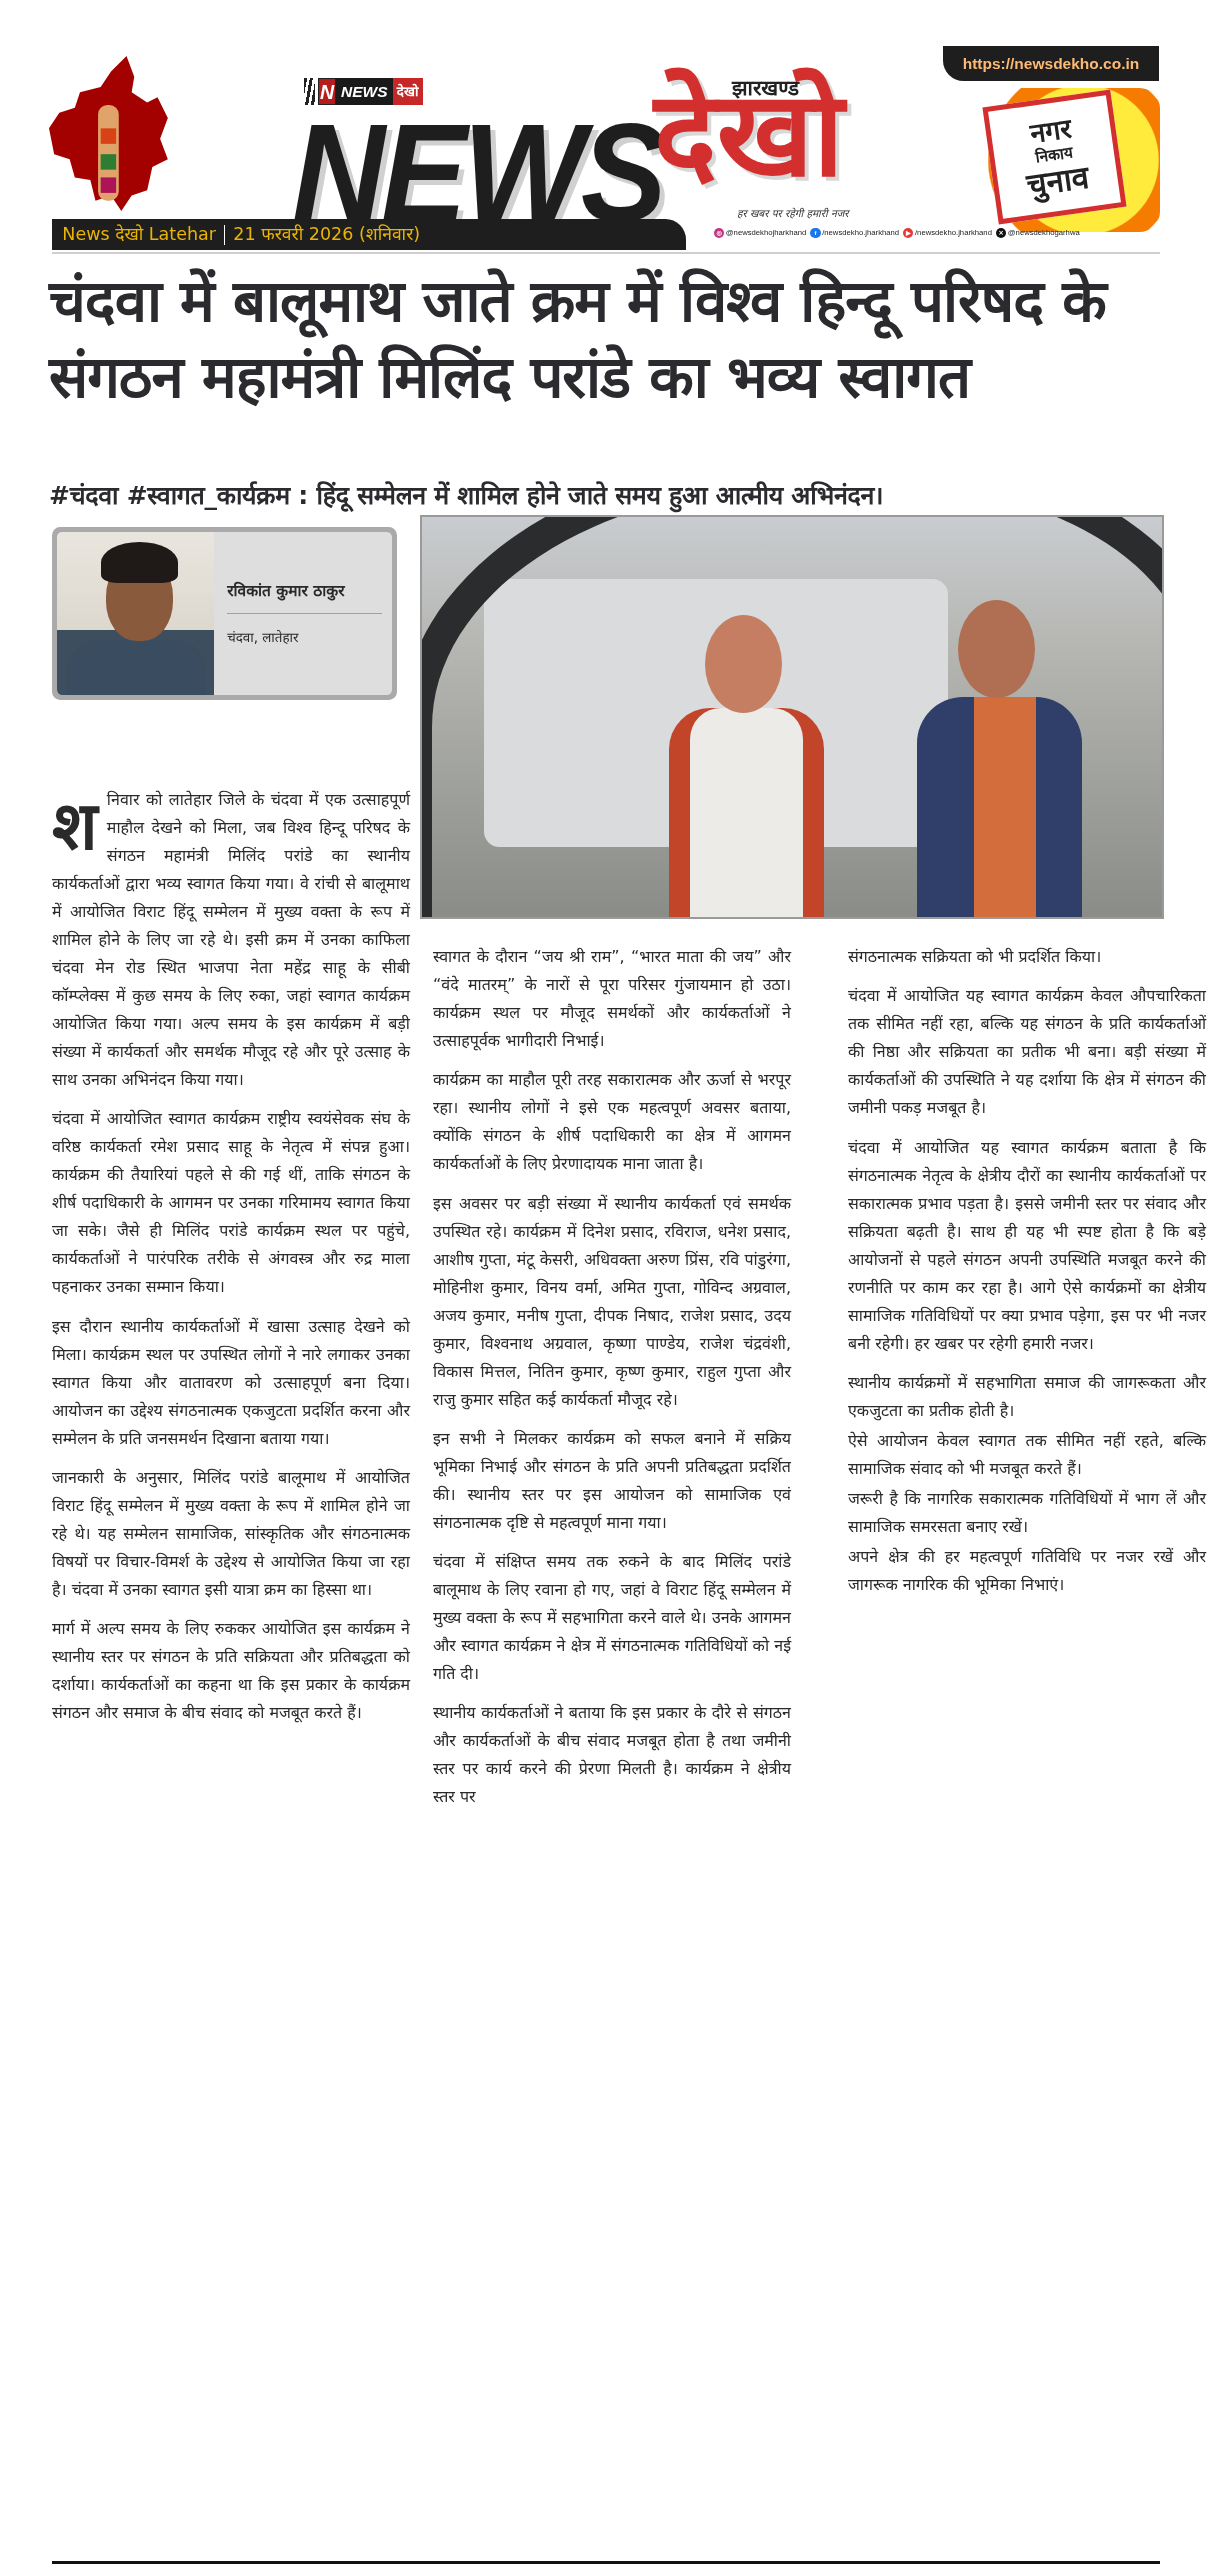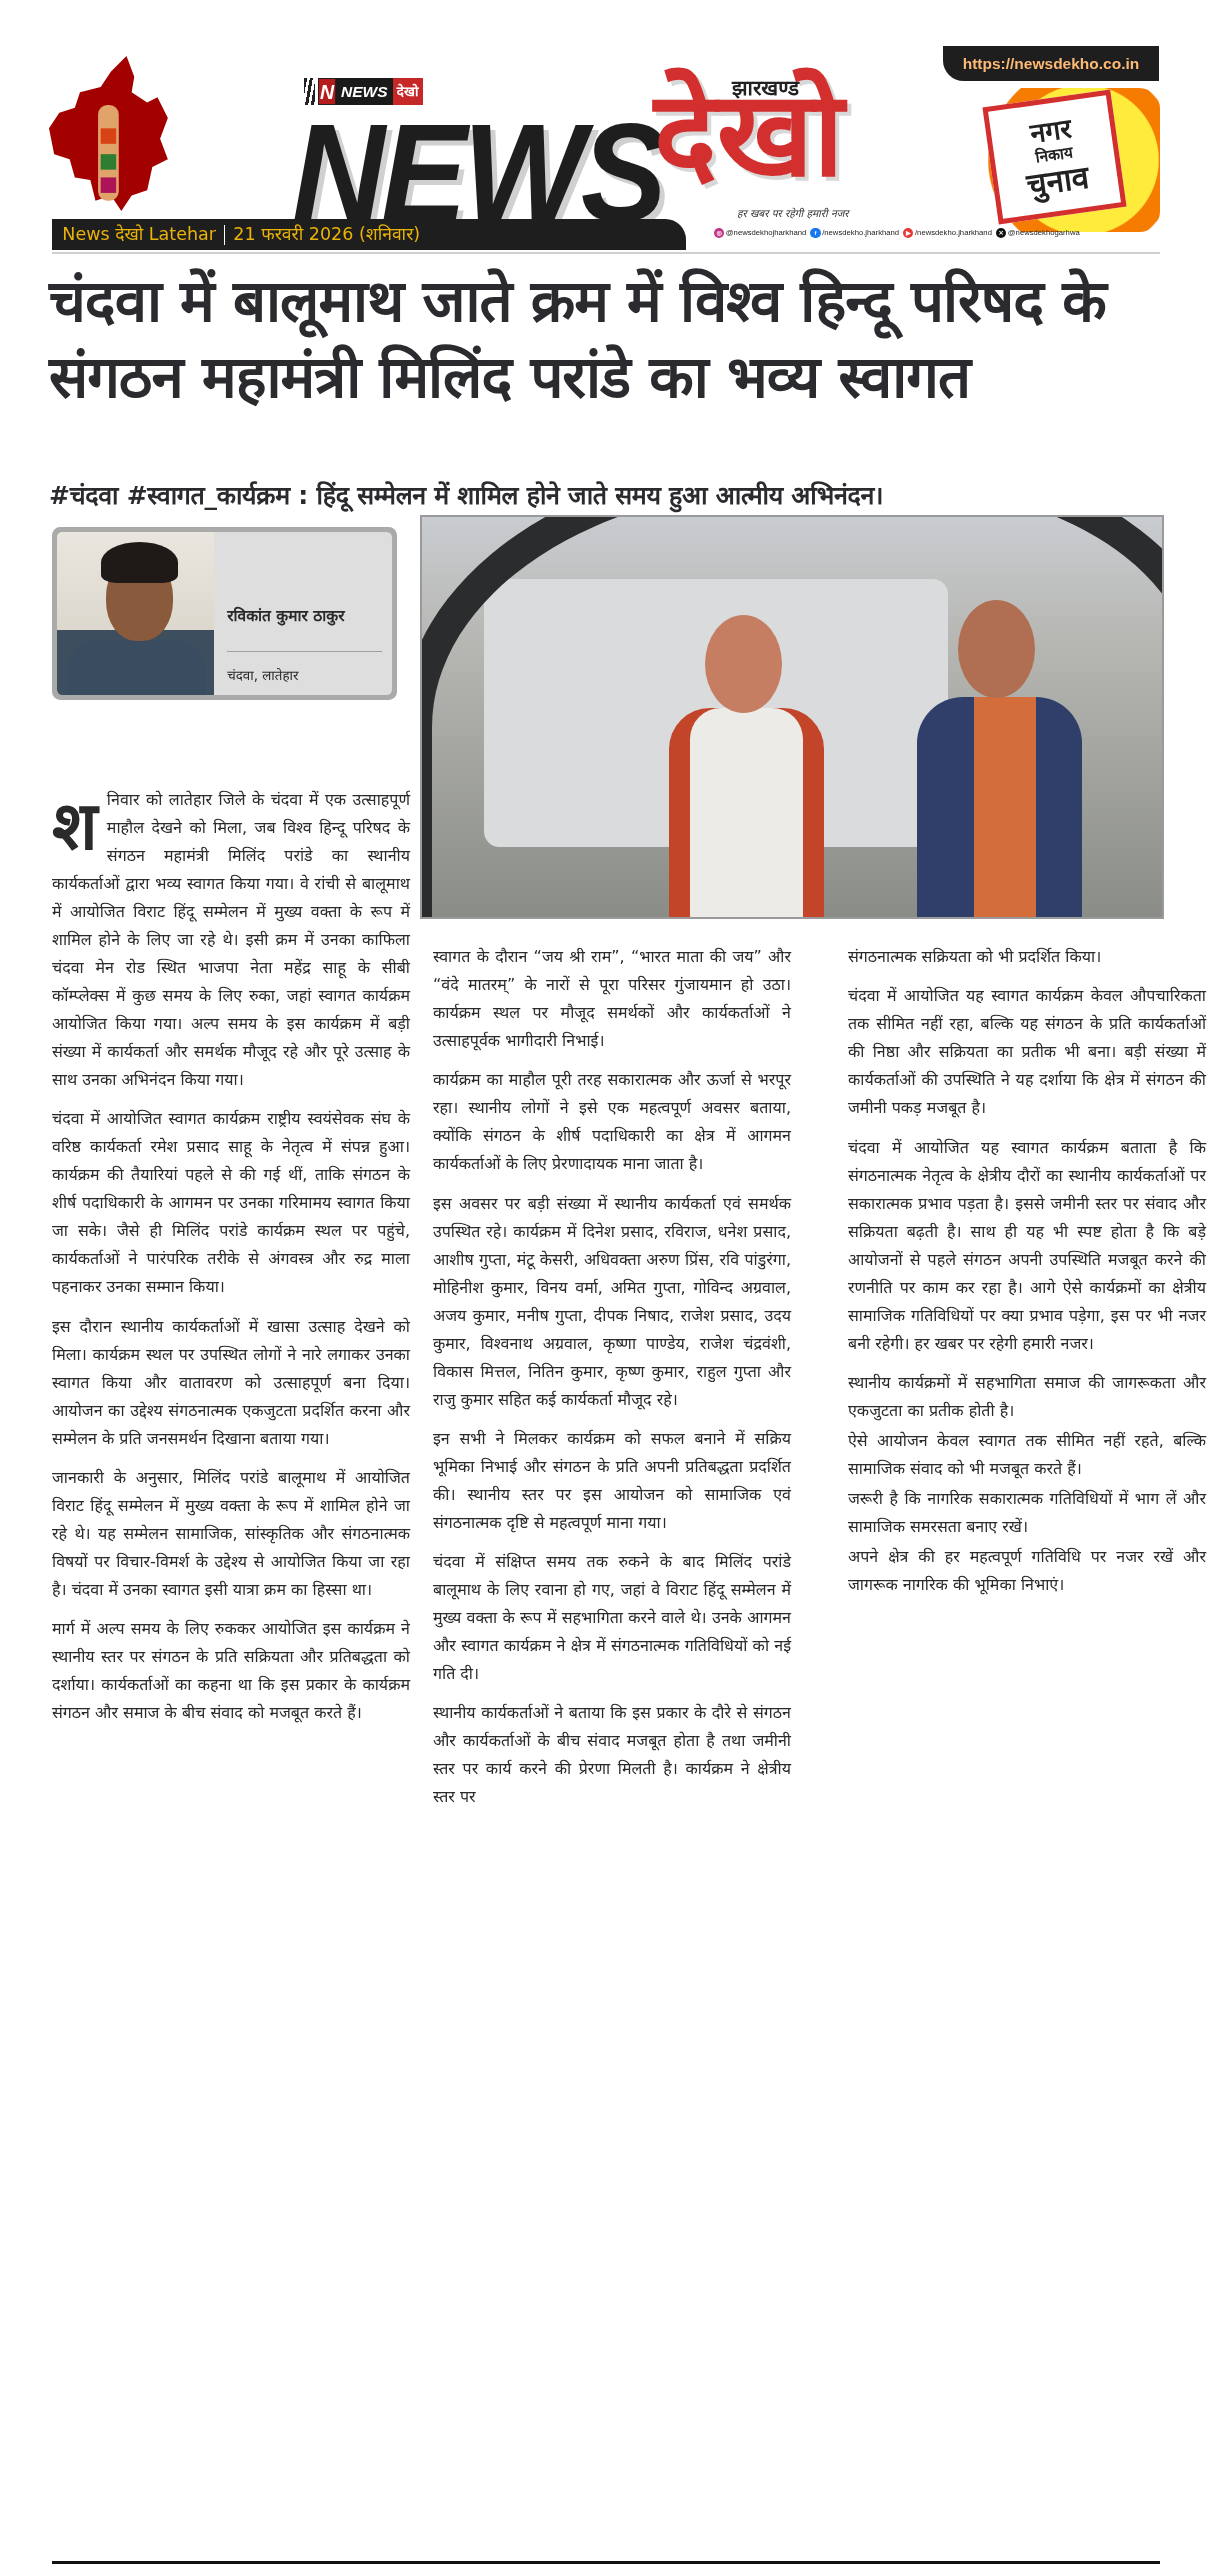--- a/index.html
+++ b/index.html
@@ -36,21 +36,21 @@
   .subhead { position: absolute; left: 49px; top: 479px; width: 1123px; font: bold 25px/33px "DejaVu Sans", sans-serif; color: #2b2b2f; white-space: nowrap; letter-spacing: -0.3px; }
 
   
   .reporter-card { position: absolute; left: 52px; top: 527px; width: 345px; height: 173px; background: #aaaaaa; border-radius: 8.2px; padding: 5.2px; }
   .reporter-inner { width: 100%; height: 100%; background: #dedede; border-radius: 5.2px; display: flex; overflow: hidden; }
   .reporter-photo { width: 157px; height: 100%; background: linear-gradient(180deg, #e9e6df 0%, #ddd8ce 60%, #3d4e5e 60%); position: relative; }
   .reporter-photo .head { position: absolute; left: 49px; top: 20.6px; width: 67px; height: 88px; border-radius: 50% 50% 45% 45%; background: #8a5a3c; }
   .reporter-photo .hair { position: absolute; left: 44px; top: 10.3px; width: 77px; height: 41px; border-radius: 50% 50% 20% 20%; background: #1f1a17; }
   .reporter-photo .body { position: absolute; left: 10.3px; top: 108px; width: 139px; height: 62px; border-radius: 31px 31px 0 0; background: #3a4d60; }
   .reporter-meta { padding: 49px 10.3px 0 13px; flex: 1; }
-  .reporter-name { font: bold 15.5px/20.6px "DejaVu Sans", sans-serif; color: #2a2a2a; padding-bottom: 24px; border-bottom: 1.5px solid #a0a0a0; margin-top: 25px; }
+  .reporter-name { font: bold 15.5px/20.6px "DejaVu Sans", sans-serif; color: #2a2a2a; padding-bottom: 11px; border-bottom: 1.5px solid #a0a0a0; }
   .reporter-place { font: 13.4px/20.6px "DejaVu Sans", sans-serif; color: #2a2a2a; margin-top: 14px; }
 
   
   .lead-photo { position: absolute; left: 420px; top: 515px; width: 744px; height: 404px; border: 2.1px solid #9a9a9a; overflow: hidden; background: linear-gradient(180deg, #c9ccd0 0%, #b7b8b4 30%, #8a8c88 100%); }
   .lead-photo .car-frame { position: absolute; left: -20.6px; top: -62px; width: 824px; height: 567px; border: 31px solid #2b2c2e; border-radius: 48% 40% 0 0; }
   .lead-photo .window { position: absolute; left: 62px; top: 62px; width: 464px; height: 268px; background: #d9dbdc; border-radius: 15.5px; }
   .lead-photo .man1 { position: absolute; left: 247px; top: 88px; width: 155px; height: 330px; }
   .lead-photo .man1 .face { position: absolute; left: 36px; top: 10.3px; width: 77px; height: 98px; border-radius: 50%; background: #c57e62; }
   .lead-photo .man1 .shirt { position: absolute; left: 0; top: 103px; width: 155px; height: 227px; border-radius: 41px 41px 0 0; background: #c2452a; }
   .lead-photo .man1 .shawl { position: absolute; left: 20.6px; top: 103px; width: 113px; height: 227px; border-radius: 31px 31px 0 0; background: #ecebe7; }

